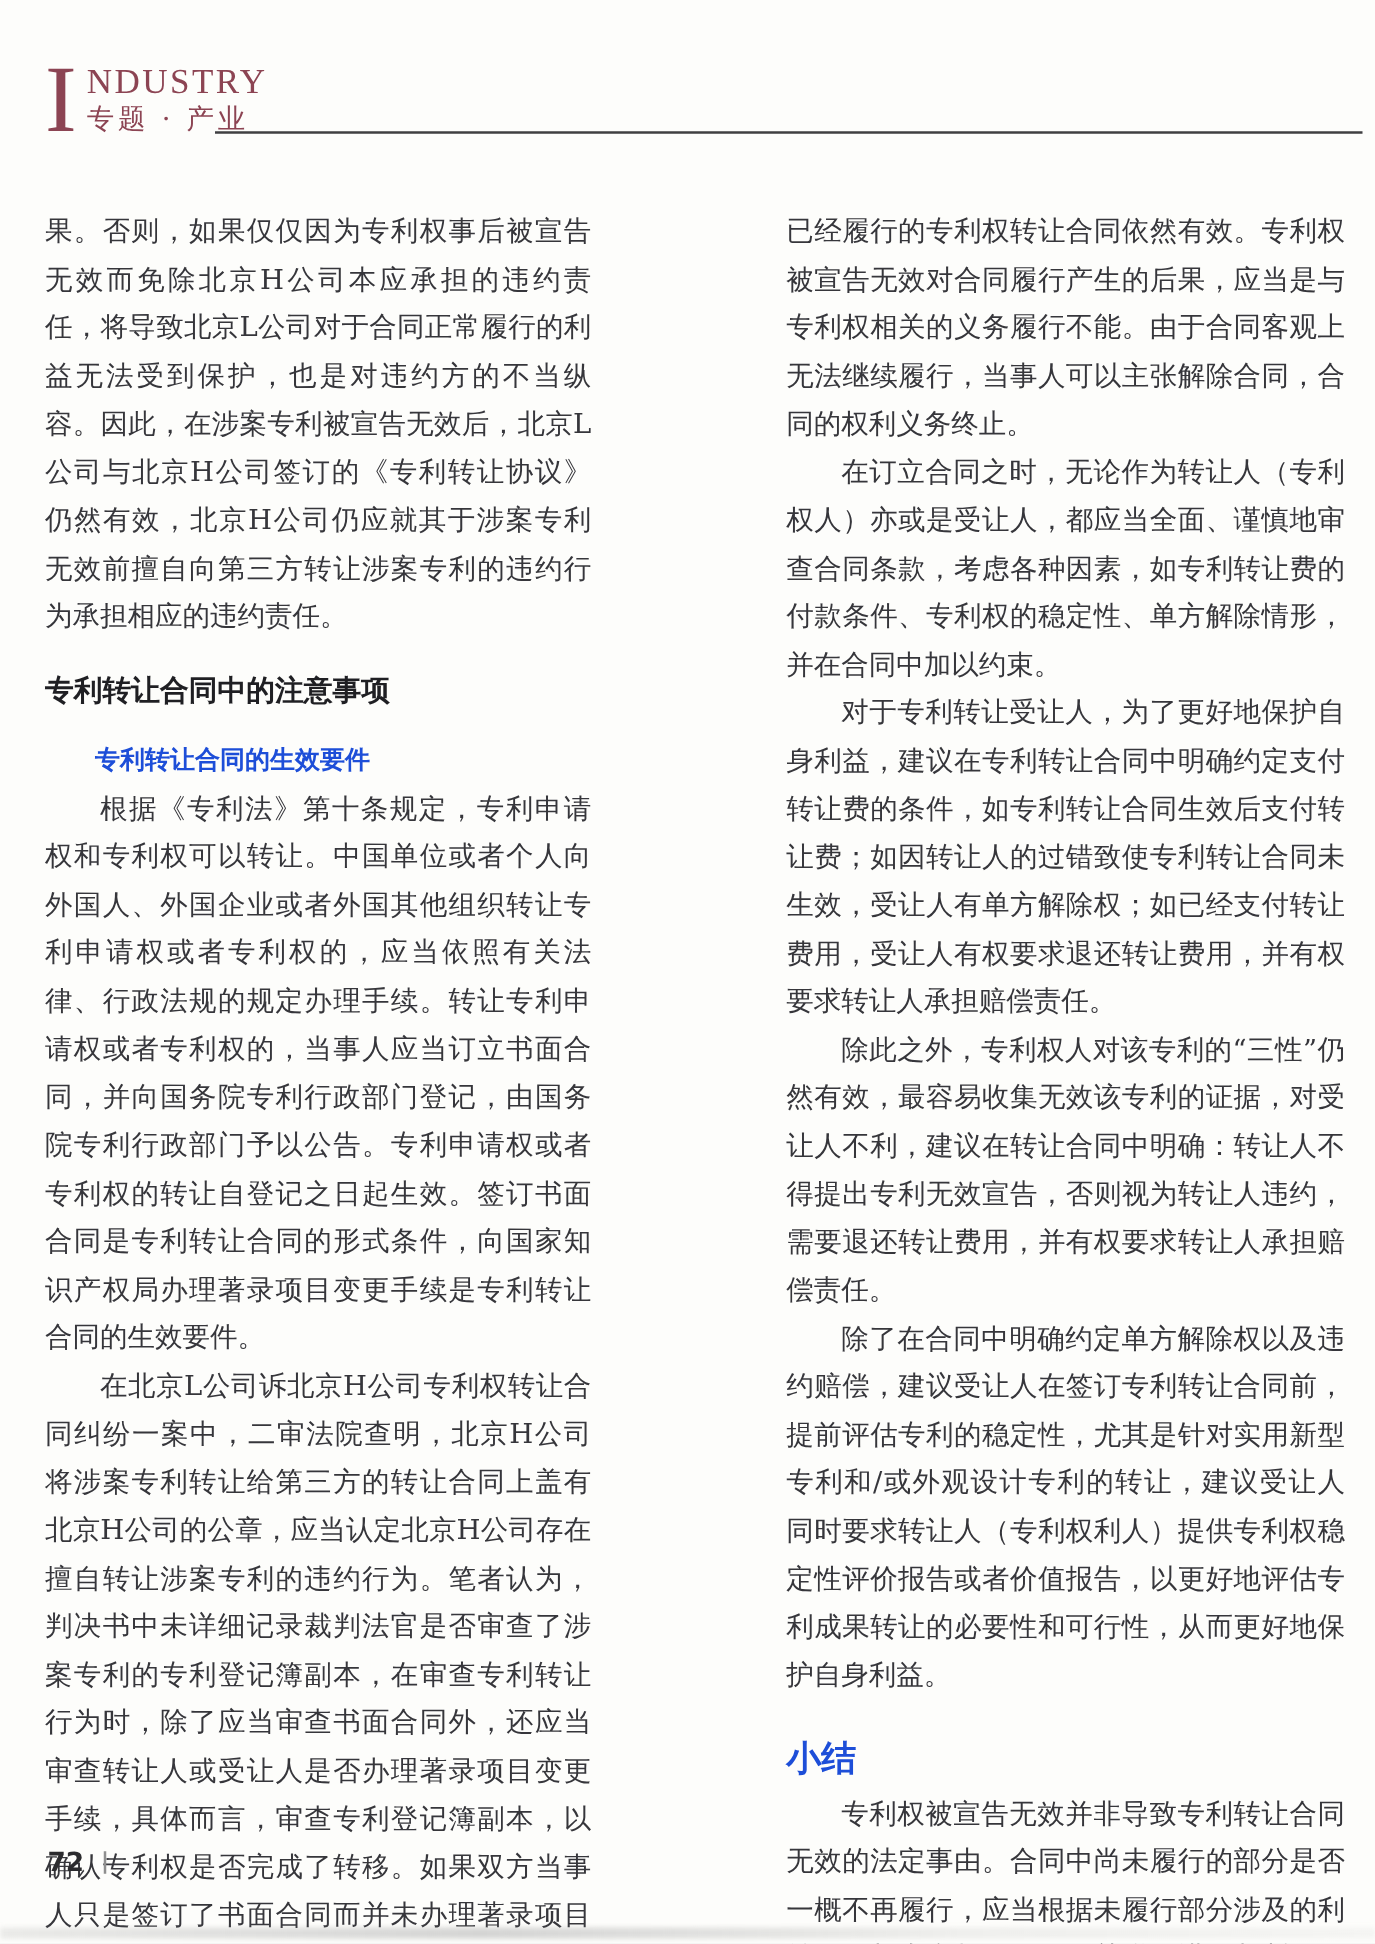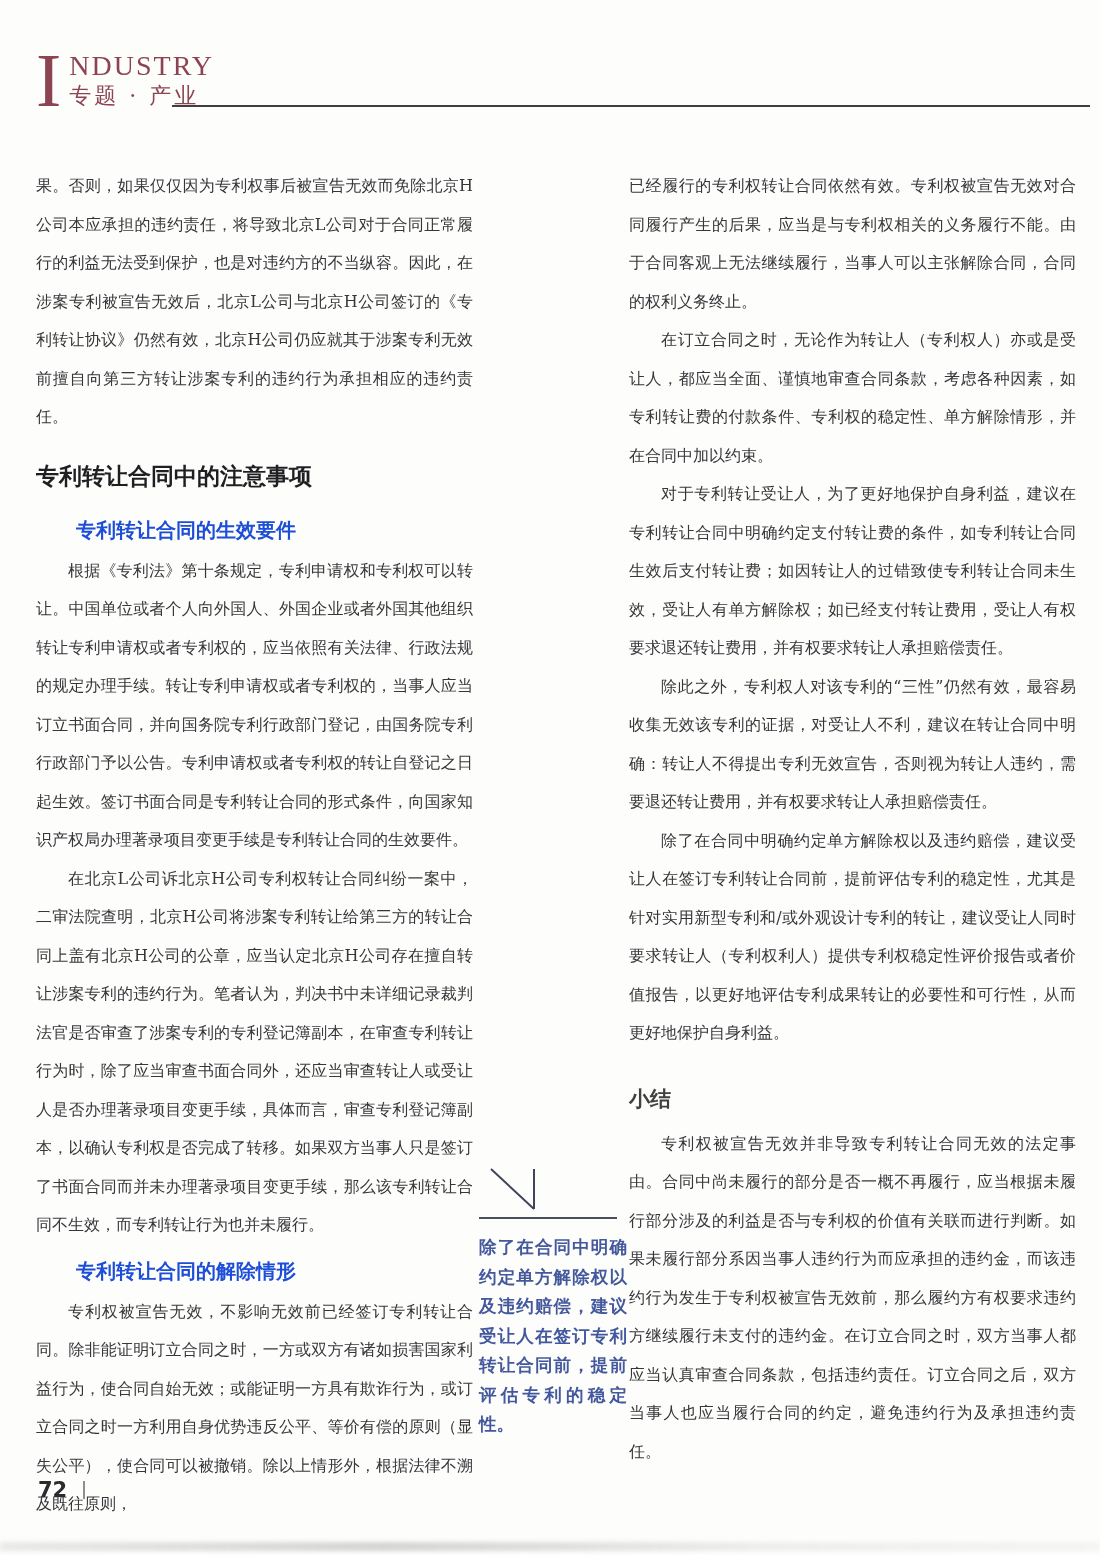--- a/index.html
+++ b/index.html
@@ -38,39 +38,39 @@
   
   .columns {
     position:absolute; left:36px; top:167px;
     width:1040px; display:flex;
   }
   .col-left  { width:437px; }
   .gutter    { width:156px; position:relative; }
   .col-right { width:447px; }
 
   .body-text {
-    font-size:16px; line-height:38.5px;
+    font-size:22px; line-height:38.5px;
     text-align:justify;
     color:#36363b;
   }
   .indent { text-indent:2em; }
 
   h2.section-heading {
     font-family:"DejaVu Sans","Liberation Sans",sans-serif;
     font-size:23px; line-height:30px; font-weight:700; color:#1f1f23;
     margin:17px 0 25px;
   }
   h3.sub-heading {
     font-family:"DejaVu Sans","Liberation Sans",sans-serif;
     font-size:20px; line-height:28px; font-weight:700; color:#1d4ed8;
     padding-left:40px; margin:2px 0 8px;
   }
   h2.summary-heading {
     font-family:"DejaVu Sans","Liberation Sans",sans-serif;
-    font-size:21px; line-height:30px; font-weight:700; color:#404040;
+    font-size:28px; line-height:30px; font-weight:700; color:#1d4ed8;
     margin:31px 0 11px;
   }
 
   
   .pull-quote { position:absolute; left:6px; bottom:84px; width:148px; }
   .pq-arrow { display:block; margin-left:10px; }
   .pq-rule { width:138px; height:2px; background:#4a4f5c; margin:6px 0 14px; }
   .pq-text {
     font-family:"DejaVu Sans","Liberation Sans",sans-serif;
     font-size:17.5px; line-height:29.5px; font-weight:700;

